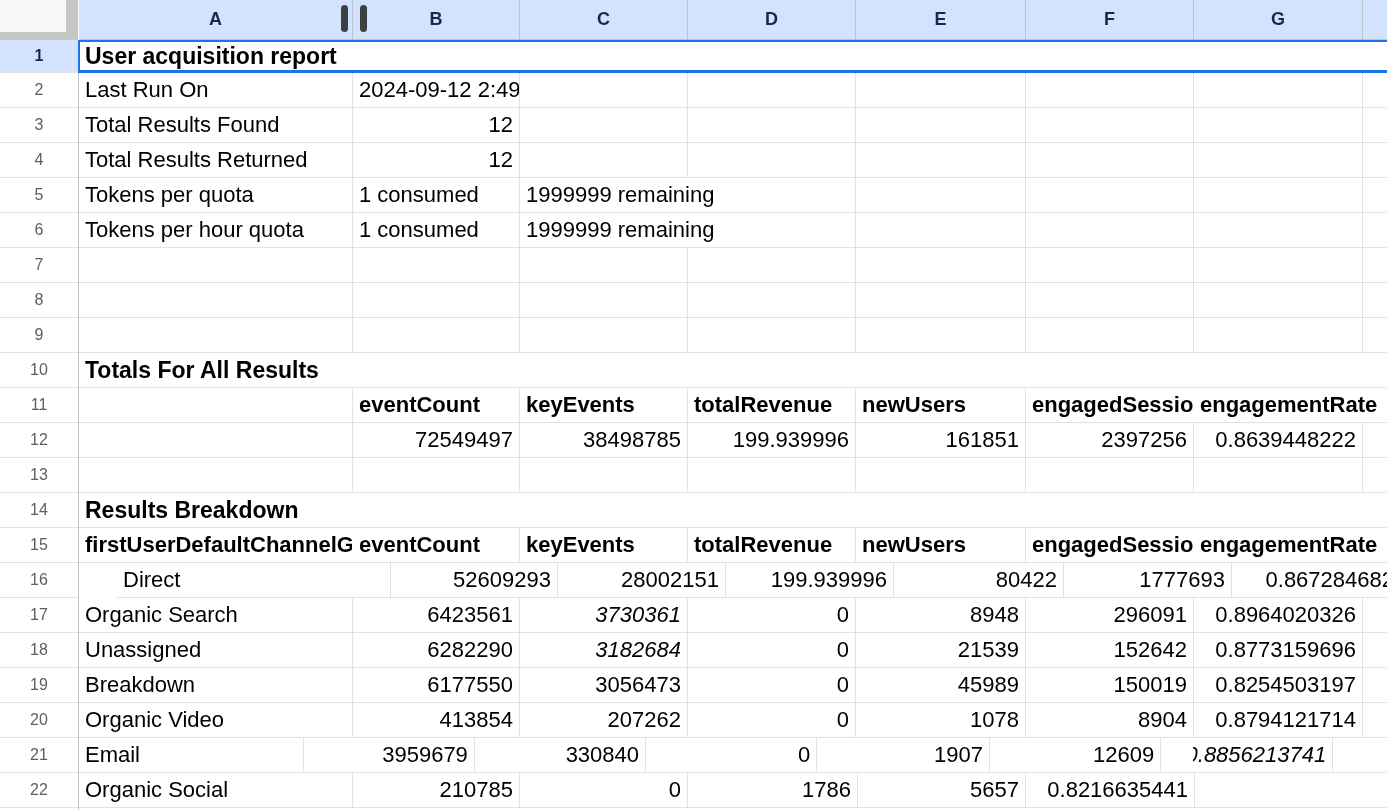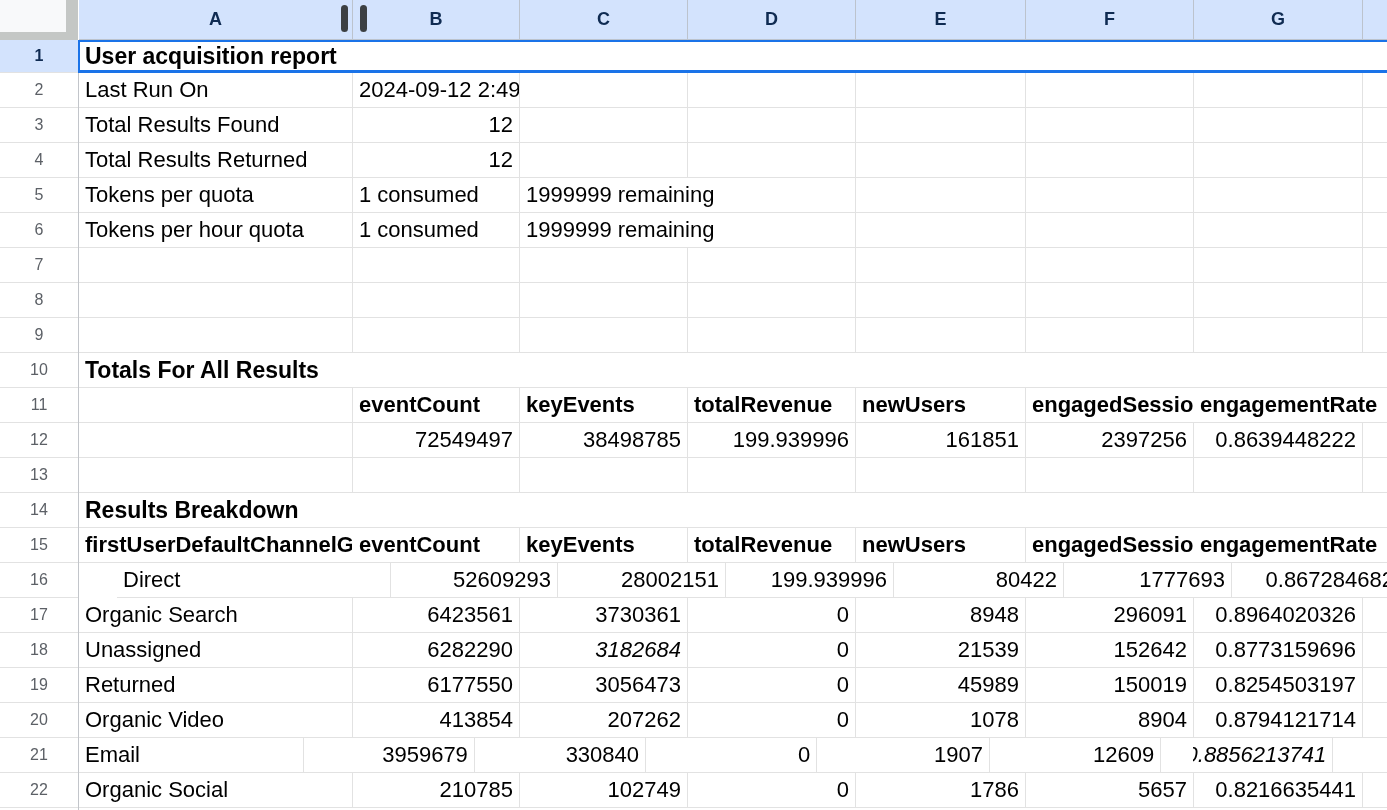--- a/index.html
+++ b/index.html
@@ -230,41 +230,41 @@
         <div class="cell r" style="width: 168px;">199.939996</div>
         <div class="cell r" style="width: 170px;">80422</div>
         <div class="cell r" style="width: 168px;">1777693</div>
         <div class="cell r" style="width: 169px;">0.867284682</div>
         <div class="cell last" style="width: 24px;"></div>
       </div>
       <div class="rowhead" style="top: 598px; height: 35px;">17</div>
       <div class="row" style="top: 598px; height: 35px; justify-content: space-between;">
         <div class="cell" style="width: 274px;">Organic Search</div>
         <div class="cell r" style="width: 167px;">6423561</div>
-        <div class="cell r" style="width: 168px;">3730361</div>
+        <div class="cell r" style="width: 168px; font-style: italic;">3730361</div>
         <div class="cell r" style="width: 168px;">0</div>
         <div class="cell r" style="width: 170px;">8948</div>
         <div class="cell r" style="width: 168px;">296091</div>
         <div class="cell r" style="width: 169px;">0.8964020326</div>
         <div class="cell last" style="width: 24px;"></div>
       </div>
       <div class="rowhead" style="top: 633px; height: 35px;">18</div>
       <div class="row" style="top: 633px; height: 35px;">
         <div class="cell" style="width: 274px;">Unassigned</div>
         <div class="cell r" style="width: 167px;">6282290</div>
         <div class="cell r" style="width: 168px; font-style: italic;">3182684</div>
         <div class="cell r" style="width: 168px;">0</div>
         <div class="cell r" style="width: 170px;">21539</div>
         <div class="cell r" style="width: 168px;">152642</div>
         <div class="cell r" style="width: 169px;">0.8773159696</div>
         <div class="cell last" style="width: 24px;"></div>
       </div>
       <div class="rowhead" style="top: 668px; height: 35px;">19</div>
       <div class="row" style="top: 668px; height: 35px;">
-        <div class="cell" style="width: 274px;">Returned</div>
+        <div class="cell" style="width: 274px;">Breakdown</div>
         <div class="cell r" style="width: 167px;">6177550</div>
         <div class="cell r" style="width: 168px;">3056473</div>
         <div class="cell r" style="width: 168px;">0</div>
         <div class="cell r" style="width: 170px;">45989</div>
         <div class="cell r" style="width: 168px;">150019</div>
         <div class="cell r" style="width: 169px;">0.8254503197</div>
         <div class="cell last" style="width: 24px;"></div>
       </div>
       <div class="rowhead" style="top: 703px; height: 35px;">20</div>
       <div class="row" style="top: 703px; height: 35px;">
@@ -285,21 +285,20 @@
         <div class="cell r" style="width: 168px;">0</div>
         <div class="cell r" style="width: 170px;">1907</div>
         <div class="cell r" style="width: 168px;">12609</div>
         <div class="cell r" style="width: 169px; font-style: italic;">0.8856213741</div>
         <div class="cell last" style="width: 24px;"></div>
       </div>
       <div class="rowhead" style="top: 773px; height: 35px;">22</div>
       <div class="row" style="top: 773px; height: 35px;">
         <div class="cell" style="width: 274px;">Organic Social</div>
         <div class="cell r" style="width: 167px;">210785</div>
-        <div class="cell r" style="width: 168px;">102749</div>
         <div class="cell r" style="width: 168px;">0</div>
         <div class="cell r" style="width: 170px;">1786</div>
         <div class="cell r" style="width: 168px;">5657</div>
         <div class="cell r" style="width: 169px;">0.8216635441</div>
         <div class="cell last" style="width: 24px;"></div>
       </div>
     </div>
   <div class="resize-handle">
     <span class="grip"></span>
     <span class="grip"></span>

